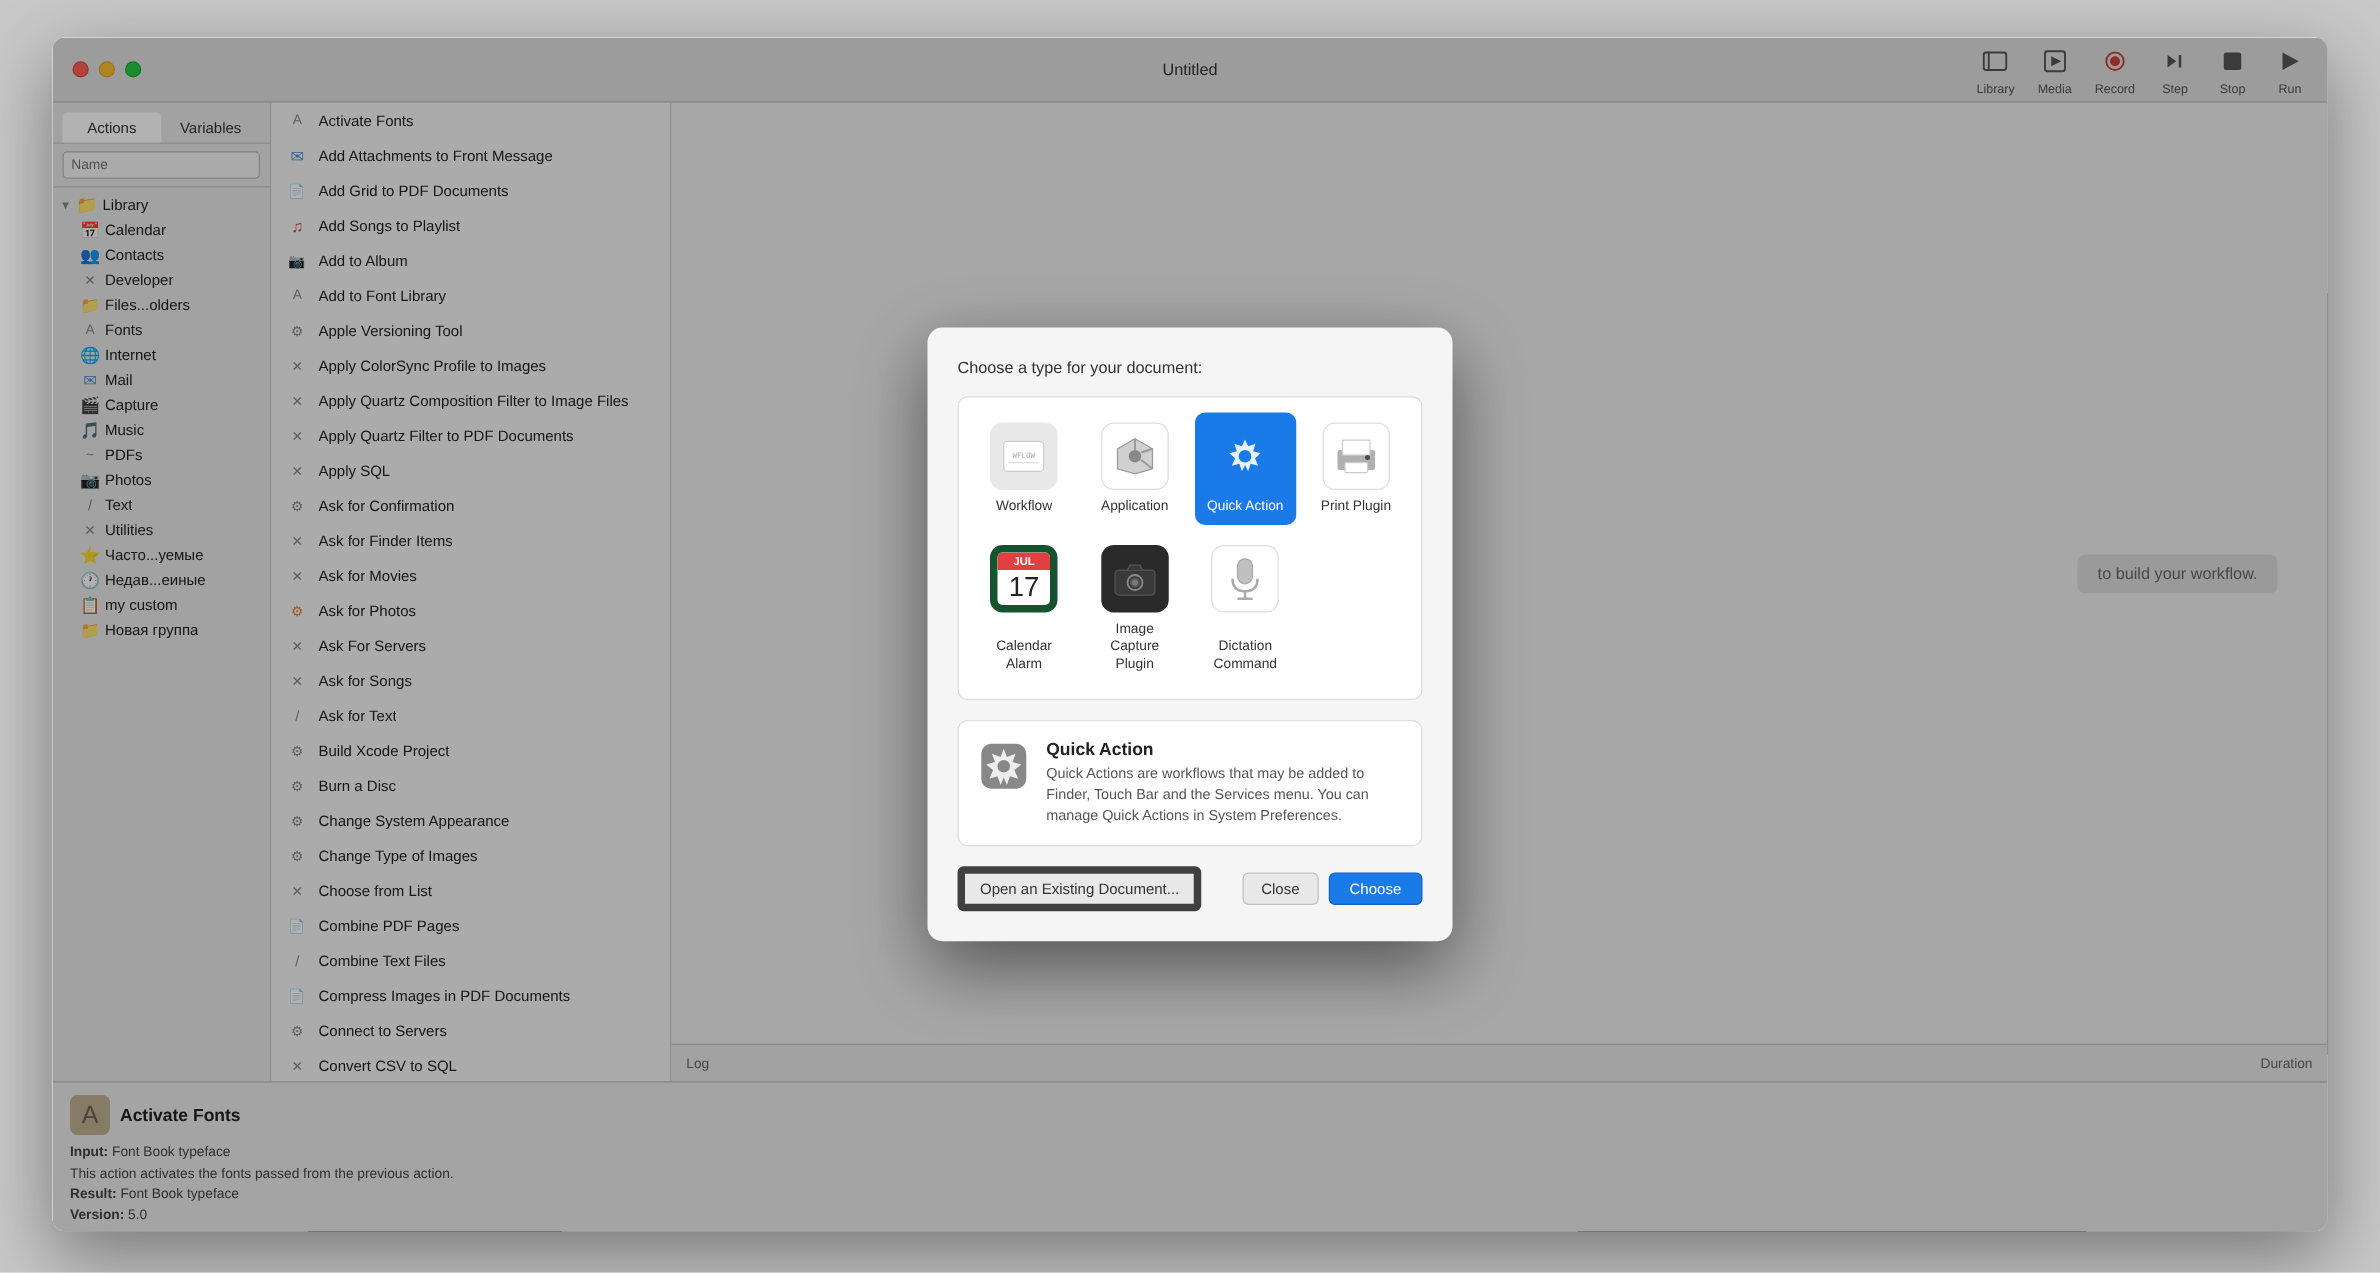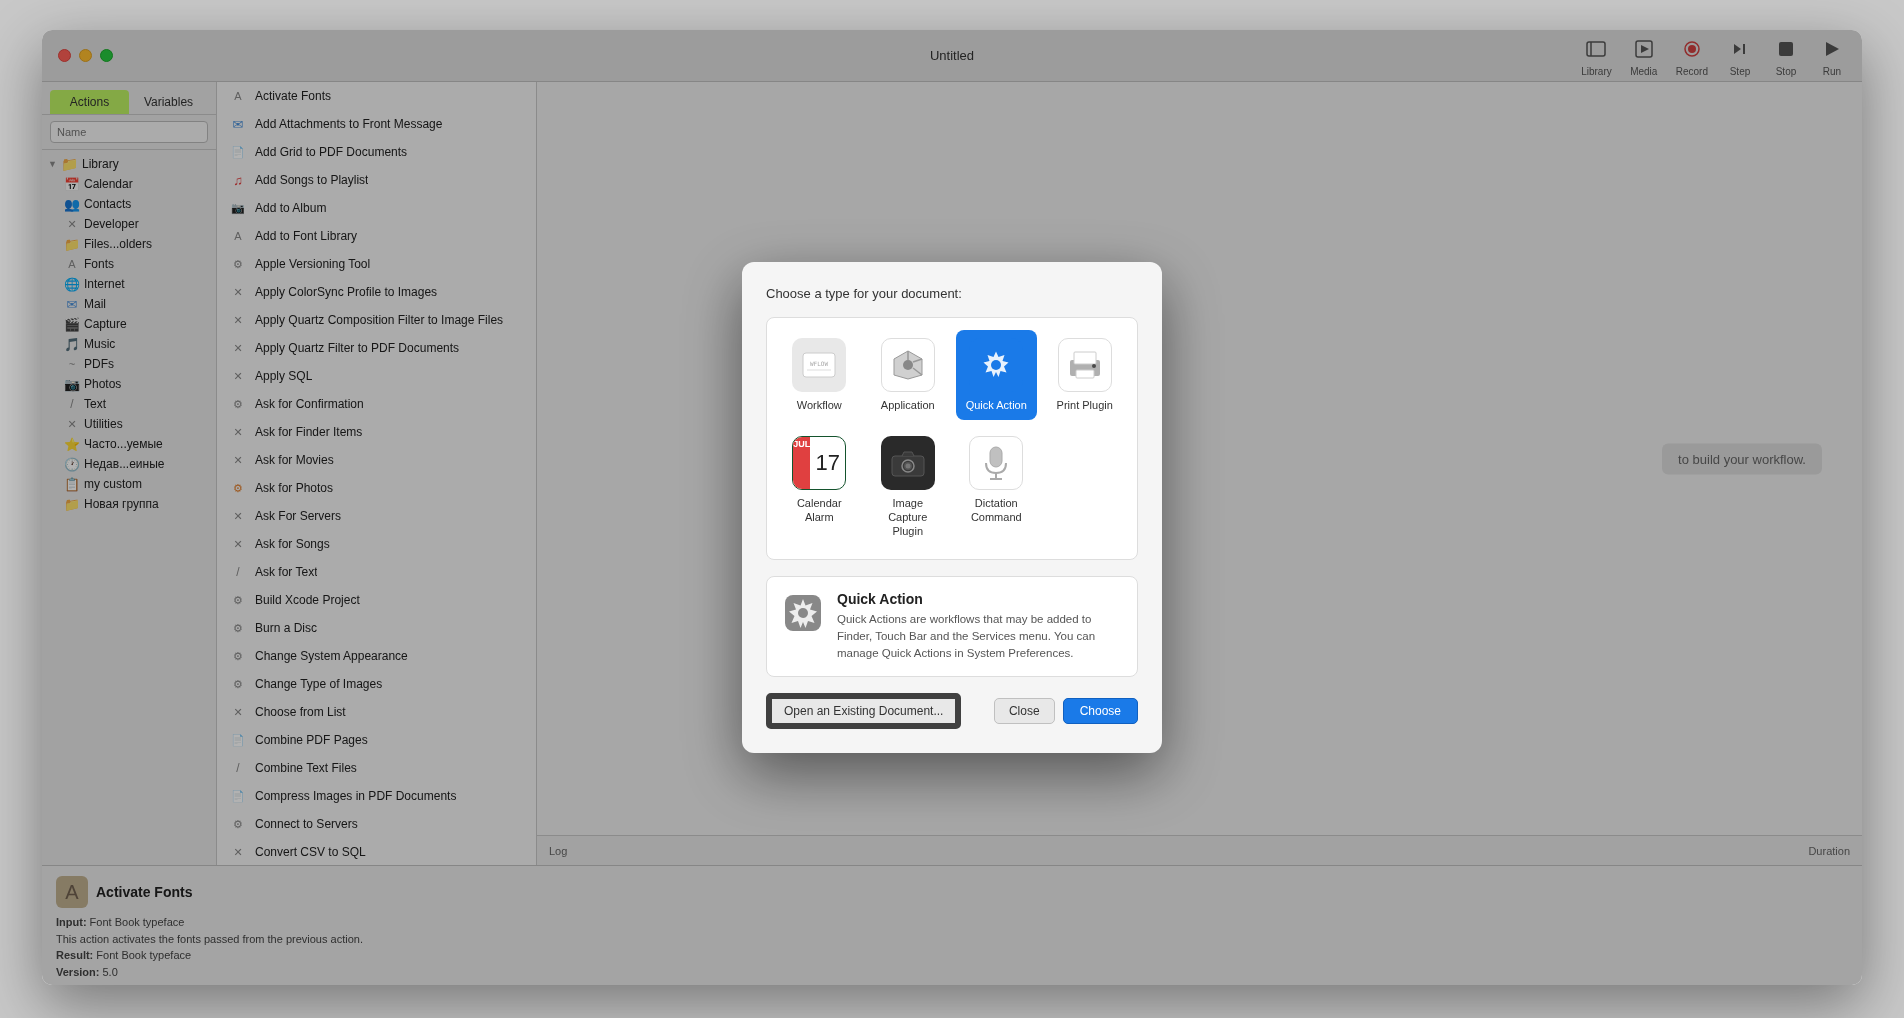--- a/index.html
+++ b/index.html
@@ -114,21 +114,21 @@
     .sidebar-tab {
       flex: 1;
       text-align: center;
       padding: 5px 0;
       font-size: 12px;
       color: #333;
       cursor: pointer;
       border-radius: 4px 4px 0 0;
     }
     .sidebar-tab.active {
-      background: #bef264;
+      background: #ffffff;
       font-weight: 500;
     }
     .sidebar-search {
       padding: 6px 8px;
       border-bottom: 1px solid #c8c8c8;
     }
     .sidebar-search input {
       width: 100%;
       height: 22px;
       border-radius: 4px;
@@ -333,20 +333,21 @@
       padding: 12px;
     }
     .modal-option {
       display: flex;
       flex-direction: column;
       align-items: center;
       gap: 6px;
       padding: 8px 4px;
       border-radius: 8px;
       cursor: pointer;
+      justify-content: space-between;
     }
     .modal-option.selected {
       background: #1a7ae8;
     }
     .modal-option.selected .modal-option-label {
       color: white;
     }
     .modal-option-icon {
       width: 54px;
       height: 54px;
@@ -847,21 +848,21 @@
               <rect x="8" y="4" width="22" height="12" rx="1" fill="white" stroke="#ccc" stroke-width="1"></rect>
               <rect x="10" y="22" width="18" height="8" rx="1" fill="white" stroke="#ccc" stroke-width="1"></rect>
               <circle cx="28" cy="18" r="2" fill="#4a4a4a"></circle>
             </svg>
           </div>
           <span class="modal-option-label">Print Plugin</span>
         </div>
 
 
         <div class="modal-option">
-          <div class="modal-option-icon icon-calendar" style="width:54px;height:54px;background:white;border:1px solid #14532d;border-radius:10px;overflow:hidden;display:flex;align-items:stretch;">
+          <div class="modal-option-icon icon-calendar" style="width:54px;height:54px;background:white;border:6px solid #14532d;border-radius:10px;overflow:hidden;display:flex;flex-direction:column;align-items:stretch;">
             <div style="background:#e04040;color:white;text-align:center;font-size:9px;font-weight:bold;padding:2px 0;font-family:sans-serif;">JUL</div>
             <div style="flex:1;display:flex;align-items:center;justify-content:center;font-size:22px;font-weight:300;color:#222;font-family:sans-serif;">17</div>
           </div>
           <span class="modal-option-label">Calendar Alarm</span>
         </div>
 
         <div class="modal-option">
           <div class="modal-option-icon icon-camera" style="width:54px;height:54px;background:#2a2a2a;border-radius:10px;display:flex;align-items:center;justify-content:center;">
             <svg width="36" height="30" viewBox="0 0 36 30" fill="none">
               <rect x="2" y="8" width="32" height="20" rx="3" fill="#3a3a3a" stroke="#555" stroke-width="1"></rect>

